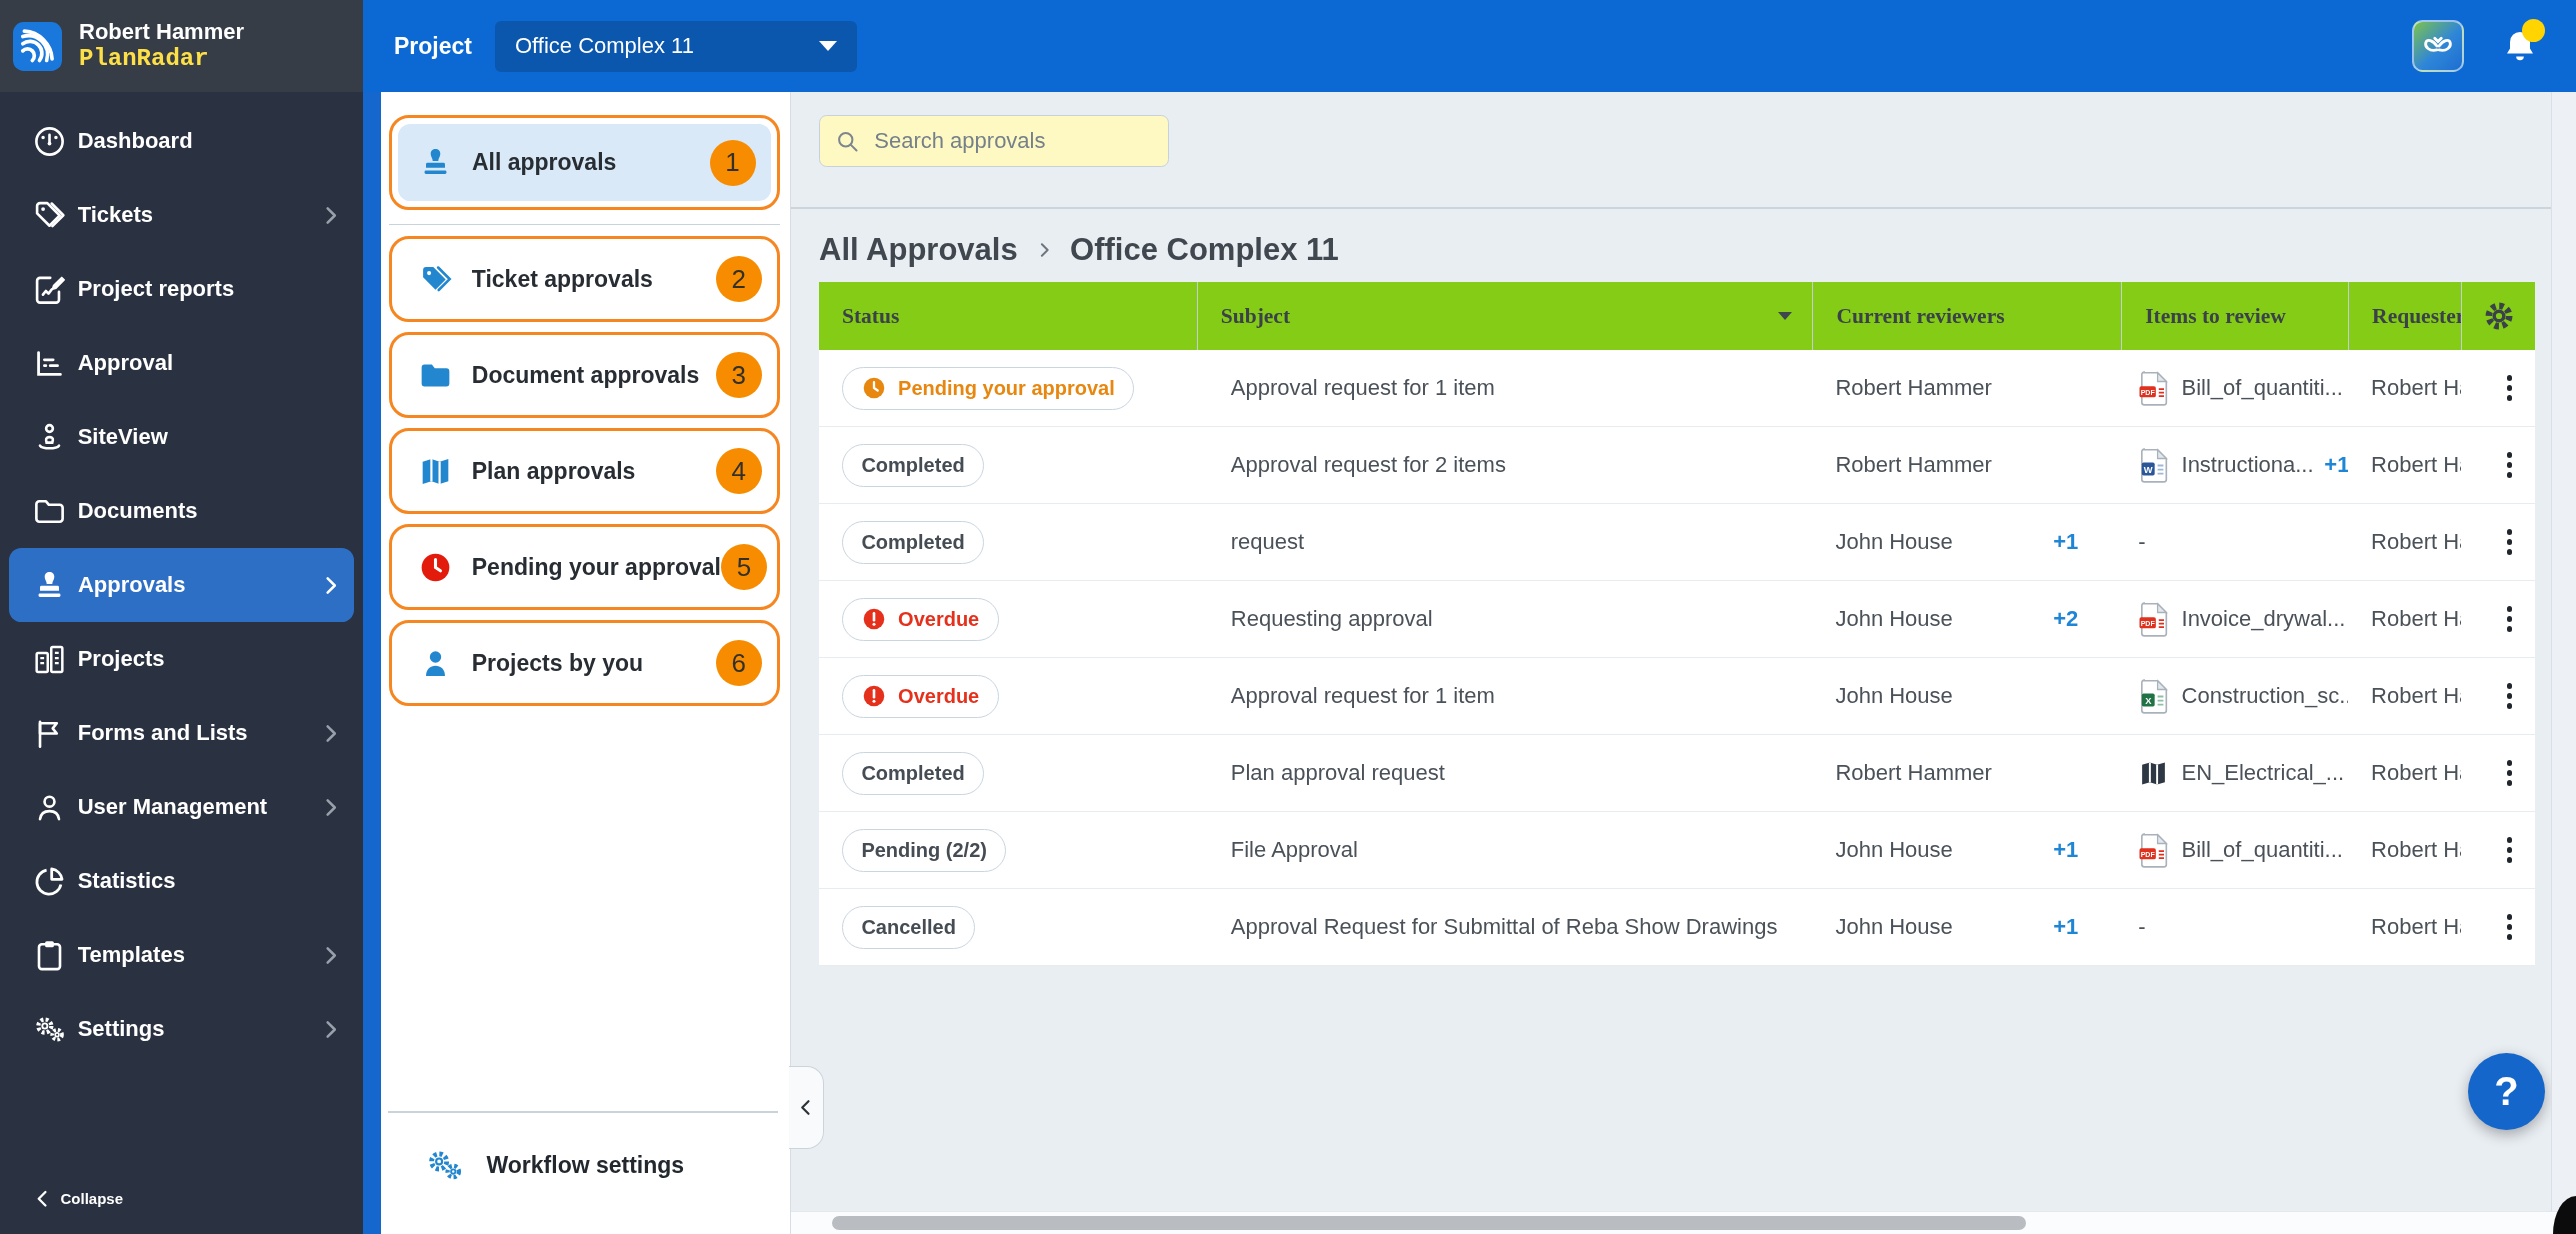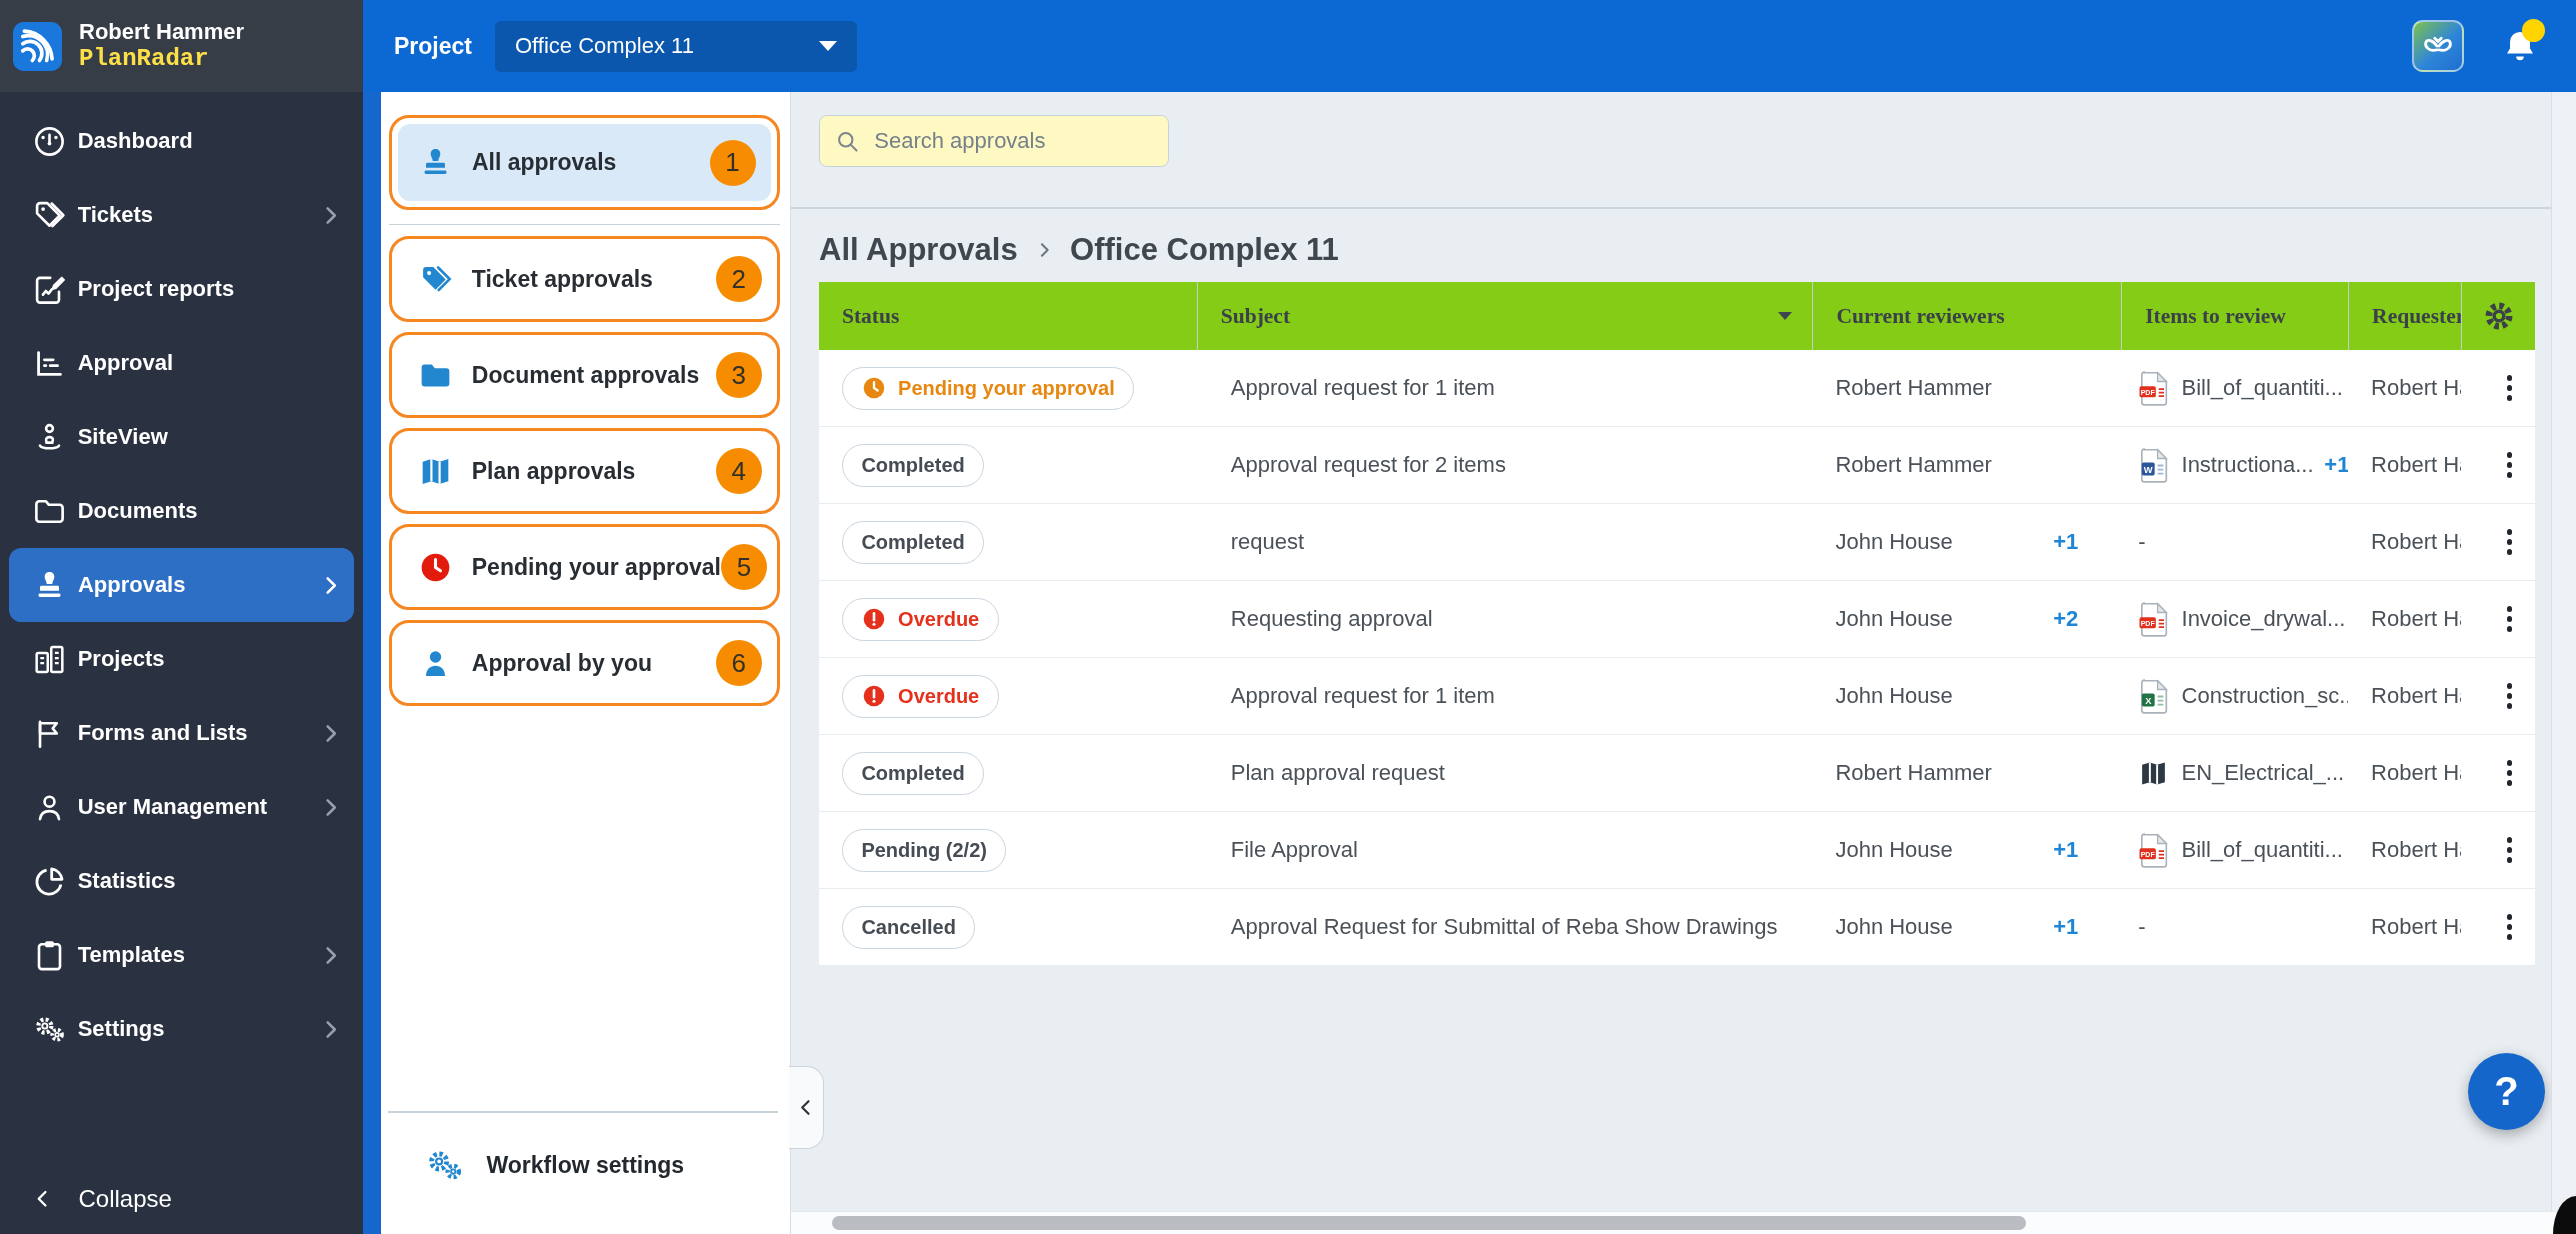--- a/index.html
+++ b/index.html
@@ -16,21 +16,21 @@
   .brand-name{font-size:24px;color:#fde047;font-weight:800;font-family:Liberation Mono, monospace;}
   .nav{position:absolute;top:104px;left:0;right:0;}
   .nav-item{height:74px;display:flex;align-items:center;padding:0 21.5px 0 32px;color:#fff;cursor:pointer;}
   .nav-icon{width:35px;height:35px;flex:0 0 35px;color:#fff;}
   .nav-label{margin-left:10.7px;font-size:22px;font-weight:600;flex:1;white-space:nowrap;}
   .nav-chev{width:23px;height:23px;flex:0 0 23px;color:#98a1ab;}
   .nav-item.mod-active{background:#2e6fc6;border-radius:12.3px;margin:0 9.2px;padding-left:23px;padding-right:12.3px;}
   .nav-item.mod-active .nav-chev{color:#fff;}
   .collapse-row{position:absolute;bottom:10.7px;left:0;height:49px;display:flex;align-items:center;padding-left:32px;color:#fff;cursor:pointer;}
   .collapse-chev{width:21.5px;height:21.5px;color:#fff;}
-  .collapse-label{margin-left:25px;font-size:24px;}
+  .collapse-label{margin-left:7px;font-size:15px;font-weight:bold;}
 
   
   .accent-strip{position:absolute;left:363px;top:0;width:17.7px;height:100%;background:#1566cd;z-index:1;}
   .topbar{position:absolute;left:363px;top:0;right:0;height:92px;background:#0c69d4;display:flex;align-items:center;z-index:4;}
   .project-label{margin-left:31px;font-size:23px;font-weight:700;color:#fff;}
   .project-select{margin-left:23px;width:362px;height:51px;display:flex;align-items:center;padding:0 20px;
     background:#0b57ad;border-radius:6.1px;color:#fff;font-size:22px;cursor:pointer;}
   .dd-caret{margin-left:auto;width:0;height:0;border-left:9.2px solid transparent;border-right:9.2px solid transparent;border-top:10.7px solid #fff;}
   .topbar-right{margin-left:auto;display:flex;align-items:center;margin-right:37px;gap:37px;}
   .app-btn{width:52px;height:52px;border-radius:10.7px;padding:7px;cursor:pointer;
@@ -407,21 +407,21 @@
       </div>
 
       <div class="filter-item">
         <div class="filter-inner">
           <span class="f-icon">
             <svg viewBox="0 0 24 24" fill="currentColor">
               <circle cx="12" cy="7.5" r="3.9"></circle>
               <path d="M5.5 20.5c0-4.6 3-6.9 6.5-6.9s6.5 2.3 6.5 6.9z"></path>
             </svg>
           </span>
-          <span class="f-label">Approval by you</span>
+          <span class="f-label">Projects by you</span>
           <span class="f-badge">6</span>
         </div>
       </div>
 
   </div>
   <div class="panel-bottom-sep"></div>
   <div class="workflow">
     <span class="wf-icon">
         <svg viewBox="0 0 30 26">
           <circle cx="11" cy="10" r="5.6" fill="none" stroke="currentColor" stroke-width="3.6" stroke-dasharray="2.45 1.95"></circle>

